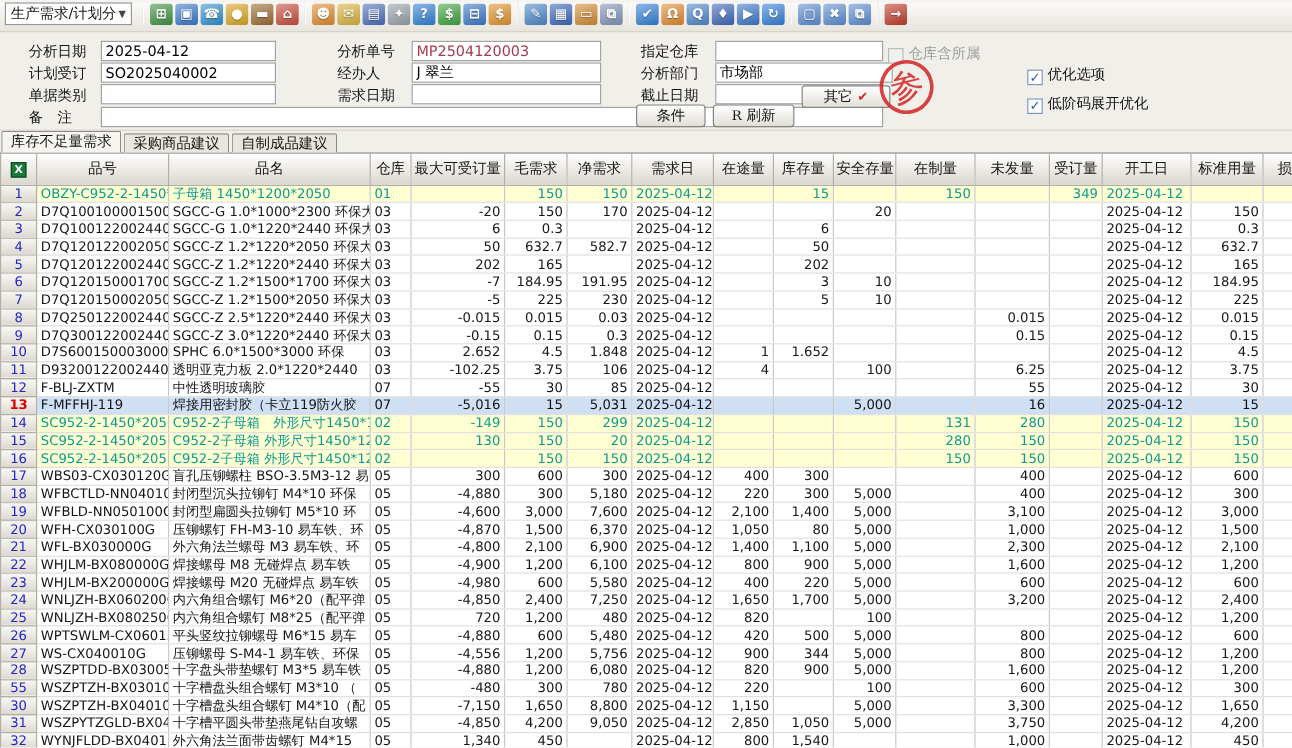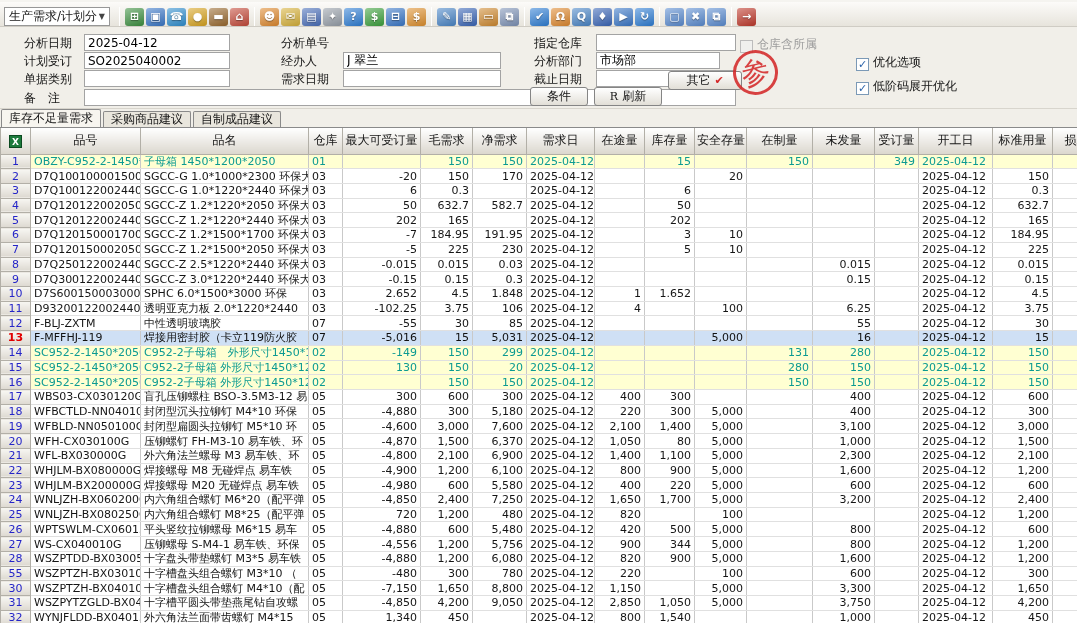--- a/index.html
+++ b/index.html
@@ -1,19 +1,19 @@
 <!DOCTYPE html>
 <html style="--plan-row-bg: #ffffd2; --plan-row-text: #0b9a92; --selected-row-bg: #cfe0f5; --selected-row-num: #e00000; --row-num-color: #2525c8; --analysis-no-color: #a23b52; --stamp-red: #d42a2a; --check-blue: #2a62a8;"><head>
 <meta charset="utf-8">
 <style>
   *{box-sizing:border-box;margin:0;padding:0}
   html,body{width:1077px;height:623px;overflow:hidden}
   body{font-family:"DejaVu Sans","Liberation Sans",sans-serif;font-size:12px;color:#151515;background:#f1efe9}
   
-  .toolbar{height:27px;display:flex;align-items:flex-end;padding:0 4px;background:linear-gradient(#fcfbf9,#e7e4dc);border-top:2px solid #f5f4f0;border-bottom:1px solid #cfccc4}
+  .toolbar{height:27px;display:flex;align-items:flex-start;padding:0 4px;background:linear-gradient(#fcfbf9,#e7e4dc);border-top:2px solid #f5f4f0;border-bottom:1px solid #cfccc4}
   .tb-dd{width:106px;height:19px;background:#fff;border:1px solid #979797;display:flex;align-items:center;padding:0 4px;margin-right:5px;white-space:nowrap;overflow:hidden}
   .tb-dd .arr{margin-left:auto;font-size:8px;color:#444}
   .tb-sep{width:1px;height:19px;background:#c2bfb7;border-right:1px solid #ffffff;margin:0 4px}
   .tb-icon{width:19px;height:18px;margin:0 1px;border-radius:3px;display:inline-flex;align-items:center;justify-content:center;font-size:11px;color:#fff;font-weight:bold;text-shadow:0 1px 1px rgba(0,0,0,.35)}
   
   .form-area{position:relative;height:82px;background:#f1efe9;border-bottom:1px solid #d8d5cd}
   .flabel{position:absolute;width:58px;font-size:12px;line-height:17px;white-space:nowrap}
   .finput{position:absolute;height:17px;border:1px solid #a3a3a3;background:#fff;font-size:12px;padding:0 3px;font-family:inherit}
   .fbtn{position:absolute;height:19px;border:1px solid #858585;border-radius:3px;background:linear-gradient(#ffffff,#e2dfd7);font-size:12px;display:flex;align-items:center;justify-content:center;gap:4px;cursor:default}
   .cb{position:absolute;display:flex;align-items:flex-end;gap:4px;font-size:12px;white-space:nowrap}
@@ -82,29 +82,30 @@
       <span class="tb-icon" style="background: linear-gradient(160deg, rgba(255, 255, 255, 0.45), rgba(0, 0, 0, 0.12)), rgb(91, 141, 210);">⧉</span>
       <span class="tb-sep"></span>
       <span class="tb-icon" style="background: linear-gradient(160deg, rgba(255, 255, 255, 0.45), rgba(0, 0, 0, 0.12)), rgb(192, 57, 43);">→</span>
     </span>
 </div>
 
 <div class="form-area">
   <span class="flabel" style="left:24px;top:8px">分析日期</span>
   <input class="finput" style="left: 84px; top: 7px; width: 146px;" value="2025-04-12">
   <span class="flabel" style="left:281px;top:8px">分析单号</span>
+  <input class="finput" style="left: 343px; top: 7px; width: 158px; color: var(--analysis-no-color);" value="MP2504120003">
   <span class="flabel" style="left:534px;top:8px">指定仓库</span>
   <input class="finput" style="left: 596px; top: 7px; width: 140px;" value="">
 
   <span class="flabel" style="left:24px;top:26px">计划受订</span>
   <input class="finput" style="left: 84px; top: 25px; width: 146px;" value="SO2025040002">
   <span class="flabel" style="left:281px;top:26px">经办人</span>
   <input class="finput" style="left: 343px; top: 25px; width: 158px;" value="J 翠兰">
   <span class="flabel" style="left:534px;top:26px">分析部门</span>
-  <input class="finput" style="left: 596px; top: 25px; width: 124px;" value="市场部">
+  <input class="finput" style="left: 596px; top: 25px; width: 148px;" value="市场部">
 
   <span class="flabel" style="left:24px;top:44px">单据类别</span>
   <input class="finput" style="left: 84px; top: 43px; width: 146px;" value="">
   <span class="flabel" style="left:281px;top:44px">需求日期</span>
   <input class="finput" style="left: 343px; top: 43px; width: 158px;" value="">
   <span class="flabel" style="left:534px;top:44px">截止日期</span>
   <input class="finput" style="left: 596px; top: 43px; width: 140px;" value="">
 
   <span class="flabel" style="left:24px;top:63px">备　注</span>
   <input class="finput" style="left: 84px; top: 62px; width: 652px;" value="">

